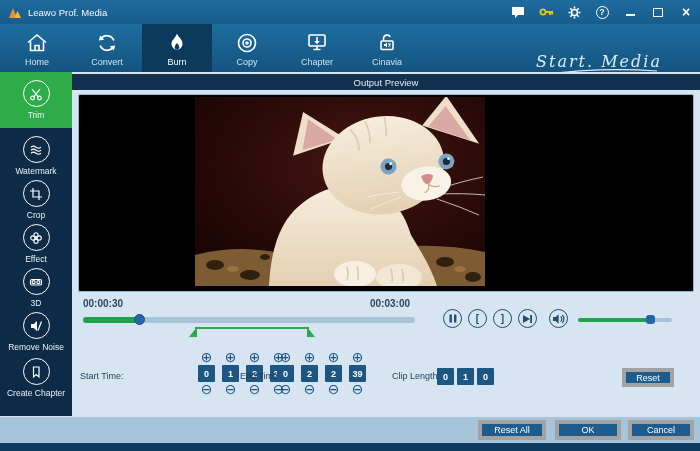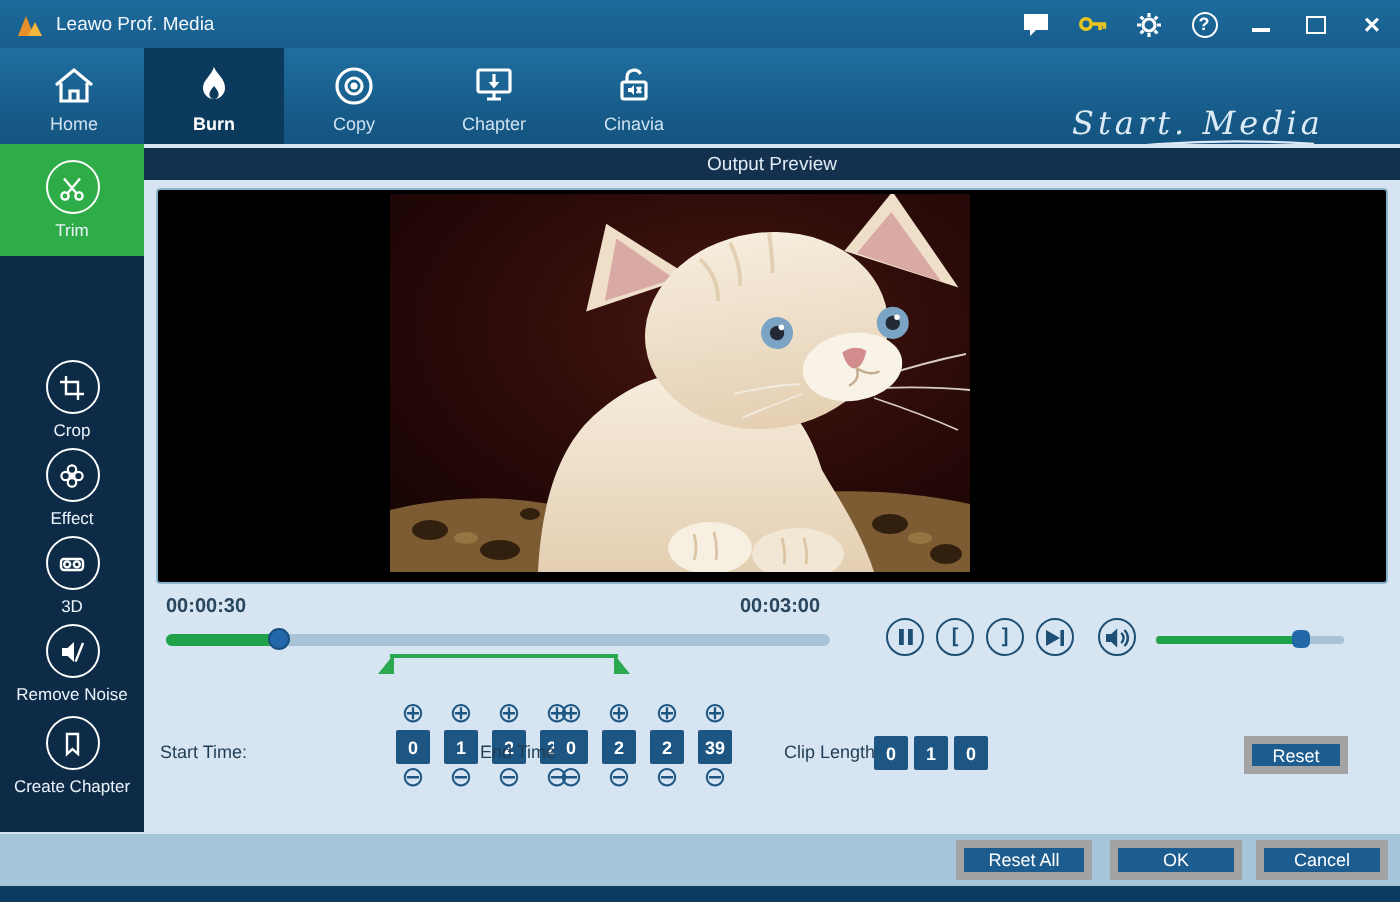--- a/index.html
+++ b/index.html
@@ -24,21 +24,21 @@
     color:#fff; font-size:9px; font-weight:bold; display:flex; align-items:center; justify-content:center; }
   
   .navbar { position:absolute; left:0; top:24px; width:700px; height:48px;
     background:linear-gradient(#1e6e9f,#14537f); }
   .nav-tabs { display:flex; height:48px; padding-left:2px; }
   .nav-tab { width:70px; height:48px; display:flex; flex-direction:column; align-items:center;
     justify-content:flex-start; padding-top:5px; cursor:pointer; }
   .nav-tab .nicon { height:27px; display:flex; align-items:center; justify-content:center; }
   .nav-tab .nlabel { font-size:9px; color:#cfe2f1; margin-top:1px; }
   .nav-tab.active { background:#0c3a5c; }
-  .nav-tab.active .nlabel { color:#ffffff; font-weight:bold; }
+  .nav-tab.active .nlabel { color:#ffffff; font-weight:normal; }
   .brand { position:absolute; right:36px; top:28px; width:130px; text-align:center; }
   .brand-text { font-family:"DejaVu Serif", serif; font-style:italic; font-size:16px;
     color:#dcebf6; letter-spacing:2px; }
   .brand svg { display:block; margin:-2px auto 0; }
   
   .sidebar { position:absolute; left:0; top:72px; width:72px; height:344px; background:#0d2b47; }
   .side-item { position:absolute; left:0; width:72px; display:flex; flex-direction:column;
     align-items:center; cursor:pointer; }
   .side-icon { width:27px; height:27px; border:1.6px solid #fff; border-radius:50%;
     display:flex; align-items:center; justify-content:center; }
@@ -137,20 +137,31 @@
     <div class="nav-tab">
       <span class="nicon">
         <svg width="24" height="24" viewBox="0 0 24 24" fill="none" stroke="#fff" stroke-width="1.6">
           <path d="M3,11.5 L12,4 L21,11.5"></path>
             <path d="M5.5,10.5 V19.5 H18.5 V10.5"></path>
             <path d="M10,19.5 V14.5 H14 V19.5"></path>
         </svg>
       </span>
       <span class="nlabel">Home</span>
     </div>
+    <div class="nav-tab">
+      <span class="nicon">
+        <svg width="24" height="24" viewBox="0 0 24 24" fill="none" stroke="#fff" stroke-width="1.7">
+          <path d="M18.8,9.5 A7.3,7.3 0 0 0 6.2,7.5"></path>
+            <polygon points="3.8,9.5 9.2,8.8 5.2,4.6" fill="#fff" stroke="none"></polygon>
+          <path d="M5.2,14.5 A7.3,7.3 0 0 0 17.8,16.5"></path>
+            <polygon points="20.2,14.5 14.8,15.2 18.8,19.4" fill="#fff" stroke="none"></polygon>
+        </svg>
+      </span>
+      <span class="nlabel">Convert</span>
+    </div>
     <div class="nav-tab active">
       <span class="nicon">
         <svg width="24" height="24" viewBox="0 0 24 24">
           <path d="M12,2.5 C13.5,6.5 17.5,8 17.5,13 a5.5,5.5 0 0 1 -11,0 C6.5,9 10.5,7 12,2.5 Z" fill="#fff"></path>
           <path d="M12,12 c1.5,1.8 2.3,2.8 2.3,4.2 a2.3,2.3 0 0 1 -4.6,0 C9.7,14.8 10.5,13.8 12,12 Z" fill="#0c3a5c"></path>
         </svg>
       </span>
       <span class="nlabel">Burn</span>
     </div>
     <div class="nav-tab">
@@ -197,20 +208,30 @@
 <div class="sidebar">
   <div class="side-item active" style="top:0">
     <span class="side-icon">
       <svg width="14" height="14" viewBox="0 0 14 14" fill="none" stroke="#fff" stroke-width="1.2">
         <circle cx="3.5" cy="11" r="1.8"></circle>
           <circle cx="10.5" cy="11" r="1.8"></circle>
         <path d="M4.8,9.6 L11,2.2 M9.2,9.6 L3,2.2"></path>
       </svg>
     </span>
     <span class="side-label">Trim</span>
+  </div>
+  <div class="side-item" style="top:64px">
+    <span class="side-icon">
+      <svg width="14" height="14" viewBox="0 0 14 14" fill="none" stroke="#fff" stroke-width="1.2">
+        <path d="M2,4.2 q2.5,-2 5,0 q2.5,2 5,0"></path>
+          <path d="M2,7.2 q2.5,-2 5,0 q2.5,2 5,0"></path>
+          <path d="M2,10.2 q2.5,-2 5,0 q2.5,2 5,0"></path>
+      </svg>
+    </span>
+    <span class="side-label">Watermark</span>
   </div>
   <div class="side-item" style="top:108px">
     <span class="side-icon">
       <svg width="14" height="14" viewBox="0 0 14 14" fill="none" stroke="#fff" stroke-width="1.2">
         <path d="M4,1 V10 H13"></path>
           <path d="M1,4 H10 V13"></path>
       </svg>
     </span>
     <span class="side-label">Crop</span>
   </div>

